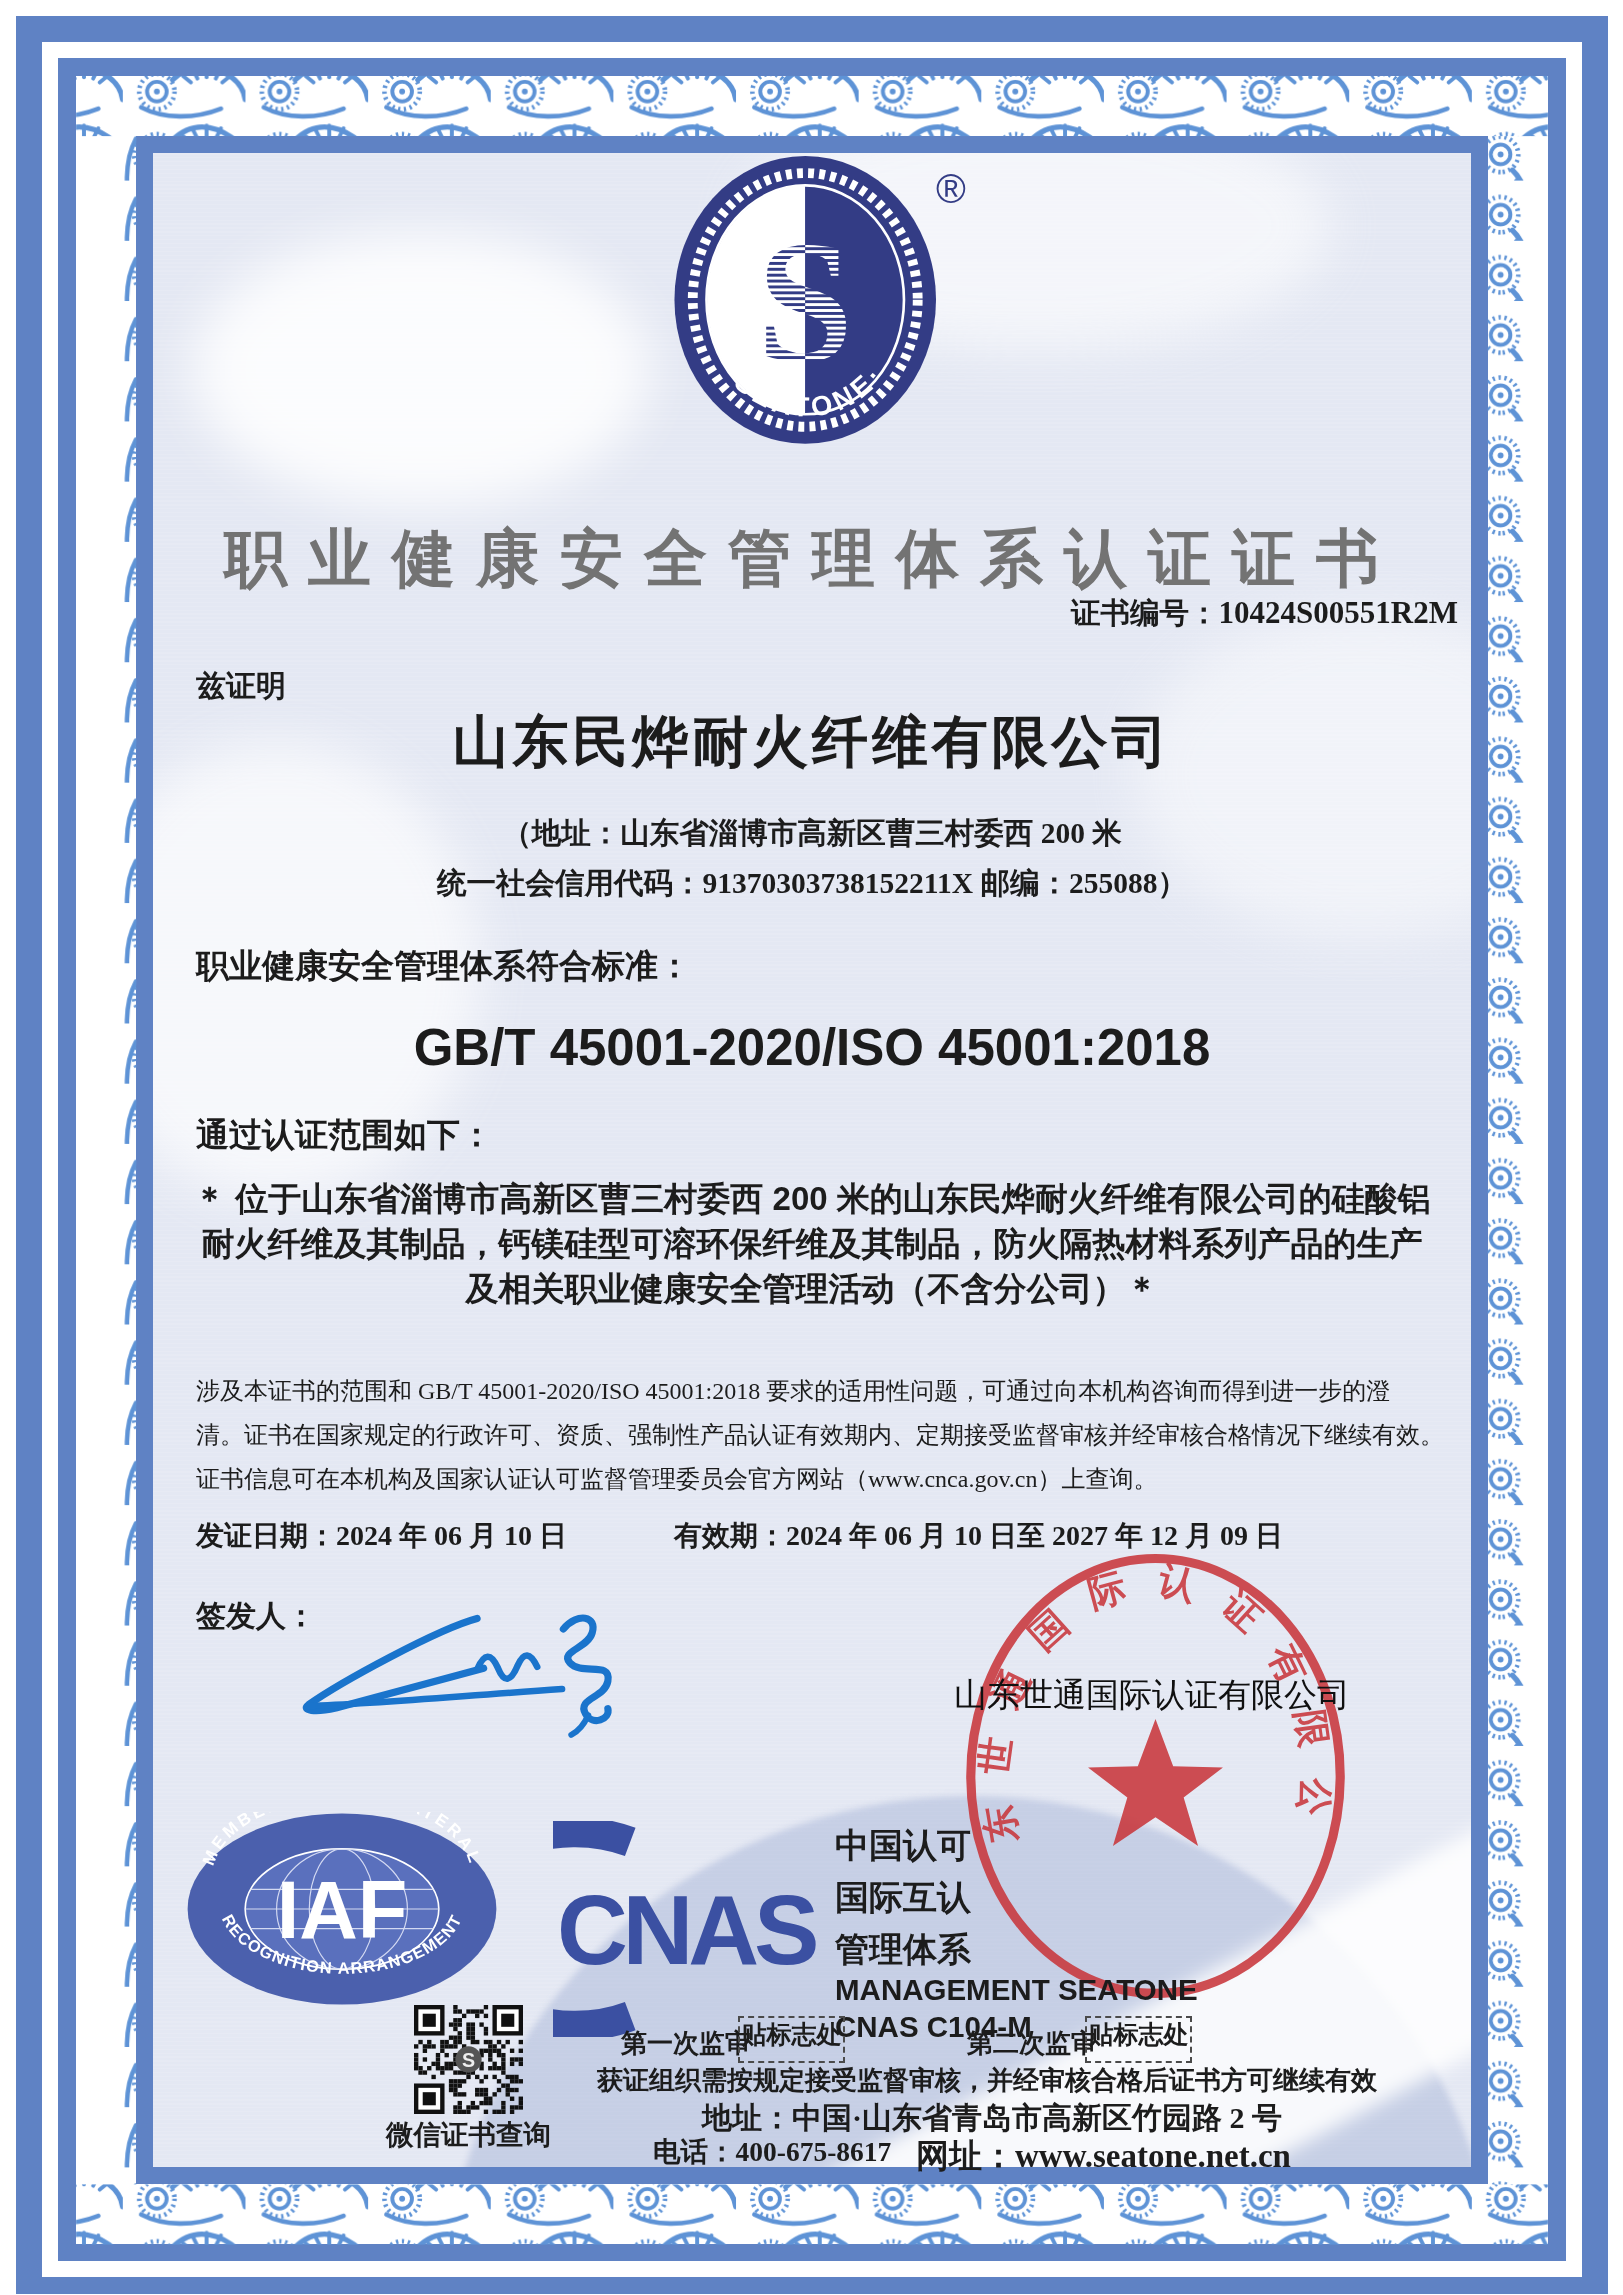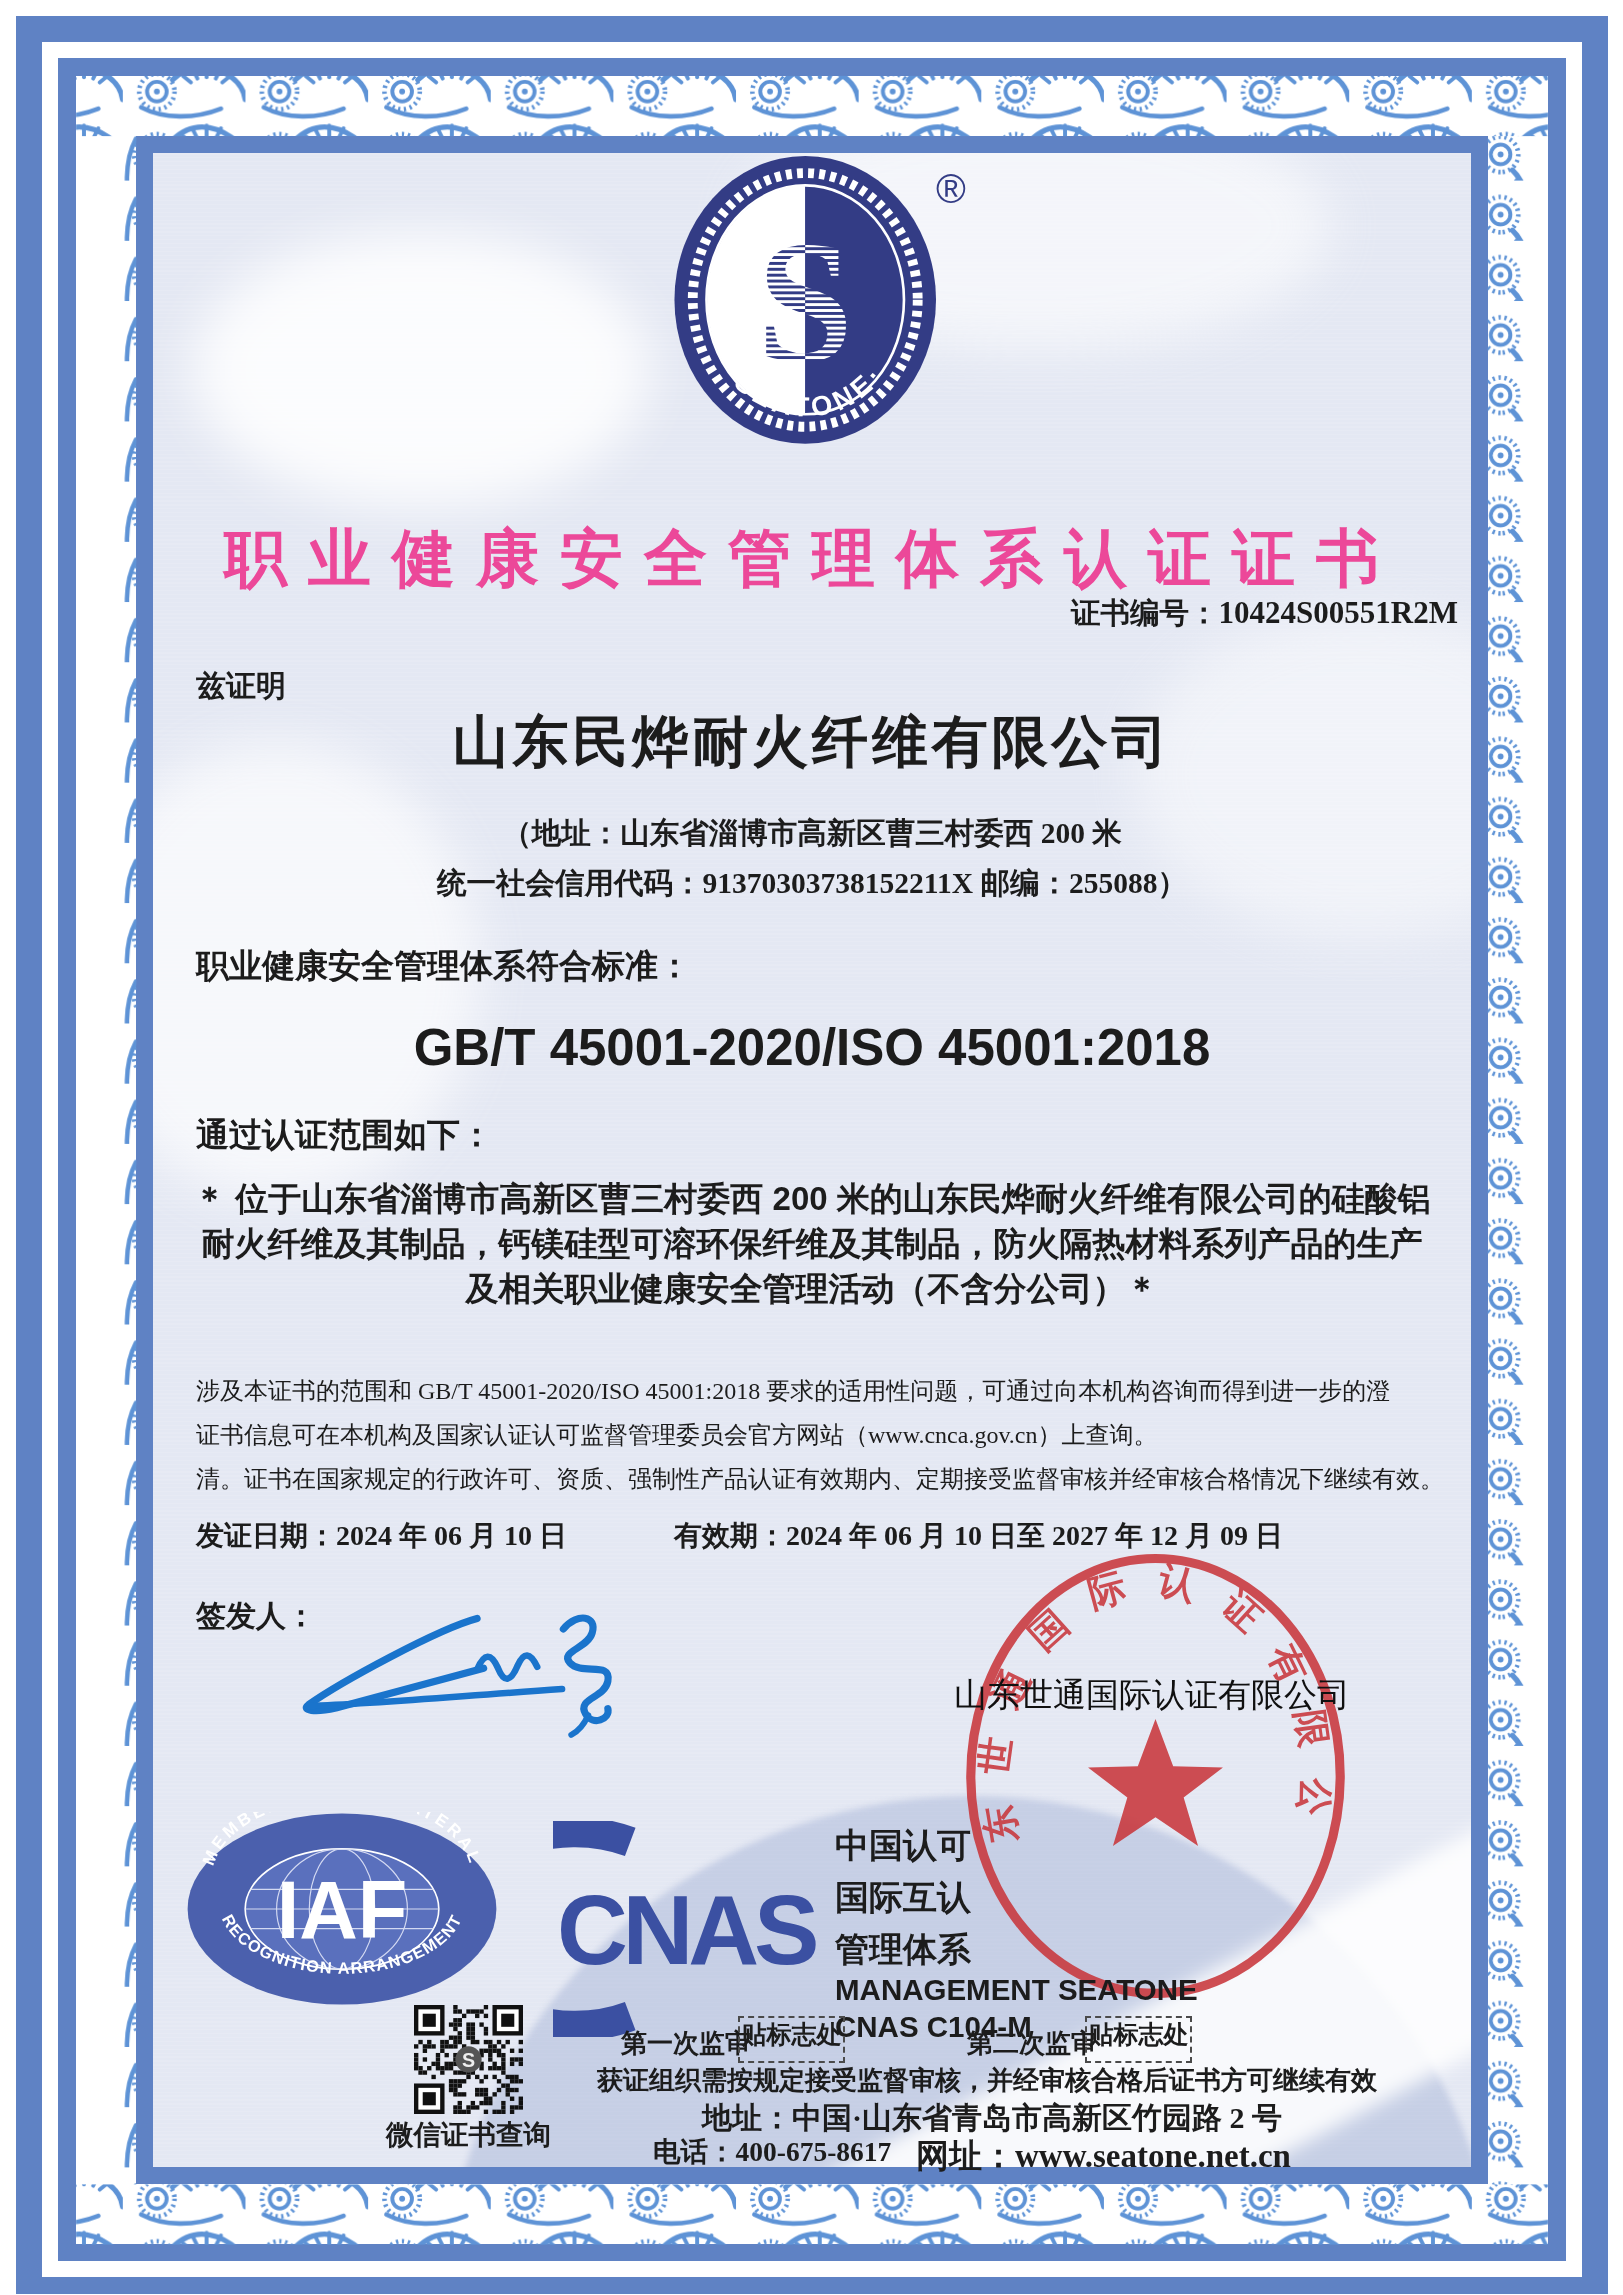--- a/index.html
+++ b/index.html
@@ -15,21 +15,21 @@
   .content{position:absolute;left:153px;right:153px;top:153px;bottom:128px;background:#e4e8f3;overflow:hidden;}
   .content .scan{position:absolute;left:0;top:0;right:0;bottom:0;
      background:repeating-linear-gradient(0deg, rgba(255,255,255,.10) 0 1.3px, rgba(0,0,0,0) 1.3px 3.9px);}
   .blob{position:absolute;border-radius:50%;background:rgba(255,255,255,.85);filter:blur(25px);}
   .bigcircle{position:absolute;left:288px;top:1643px;width:1060px;height:1060px;border-radius:50%;
      background:rgba(128,148,200,.30);filter:blur(3.3px);}
   .swoosh{position:absolute;left:79px;top:1951px;width:1505px;height:196px;background:rgba(255,255,255,.88);
      transform:rotate(-28deg);filter:blur(9.2px);}
   
   .abs{position:absolute;}
-  .title{left:0;right:0;top:516px;text-align:center;font-size:63px;font-weight:700;letter-spacing:21px;color:#ec4899;}
+  .title{left:0;right:0;top:516px;text-align:center;font-size:63px;font-weight:700;letter-spacing:21px;color:#737373;}
   .certno{right:166px;top:594px;font-size:29.5px;font-weight:700;}
   .declare{left:196px;top:666px;font-size:30px;font-weight:600;}
   .company{left:0;right:0;top:699px;text-align:center;font-size:56px;font-weight:700;letter-spacing:3.9px;margin-top:6px;}
   .addr{left:0;right:0;top:814px;text-align:center;font-size:29.5px;font-weight:700;}
   .credit{left:0;right:0;top:864px;text-align:center;font-size:29.5px;font-weight:700;}
   .stdlabel{left:196px;top:944px;font-size:33px;font-weight:700;}
   .standard{left:0;right:0;top:1018px;text-align:center;font-size:51px;font-weight:700;
             font-family:"Liberation Sans","DejaVu Sans",sans-serif;}
   .scopelabel{left:196px;top:1113px;font-size:33px;font-weight:700;}
   .scope{left:98px;right:98px;top:1176px;text-align:center;font-size:33px;font-weight:700;
@@ -145,22 +145,22 @@
   <div class="abs stdlabel">职业健康安全管理体系符合标准：</div>
   <div class="abs standard">GB/T 45001-2020/ISO 45001:2018</div>
   <div class="abs scopelabel">通过认证范围如下：</div>
   <div class="abs scope">
     <div>＊ 位于山东省淄博市高新区曹三村委西 200 米的山东民烨耐火纤维有限公司的硅酸铝</div>
     <div>耐火纤维及其制品，钙镁硅型可溶环保纤维及其制品，防火隔热材料系列产品的生产</div>
     <div>及相关职业健康安全管理活动（不含分公司）＊</div>
   </div>
   <div class="abs notes">
     <div>涉及本证书的范围和 GB/T 45001-2020/ISO 45001:2018 要求的适用性问题，可通过向本机构咨询而得到进一步的澄</div>
+    <div>清。证书在国家规定的行政许可、资质、强制性产品认证有效期内、定期接受监督审核并经审核合格情况下继续有效。</div>
     <div>证书信息可在本机构及国家认证认可监督管理委员会官方网站（www.cnca.gov.cn）上查询。</div>
-    <div>清。证书在国家规定的行政许可、资质、强制性产品认证有效期内、定期接受监督审核并经审核合格情况下继续有效。</div>
   </div>
   <div class="abs issue"><span>发证日期：</span><span>2024 年 06 月 10 日</span></div>
   <div class="abs valid"><span>有效期：</span><span>2024 年 06 月 10 日至 2027 年 12 月 09 日</span></div>
   <div class="abs signer">签发人：</div>
 
   <svg class="abs" style="left:281px;top:1591px;" width="353" height="157" viewBox="0 0 540 240">
     <g fill="none" stroke="#1a74cc" stroke-linecap="round" stroke-linejoin="round">
       <path d="M 300,42 C 240,58 90,140 42,174 C 30,183 52,186 84,179 L 310,118" stroke-width="11"></path>
       <path d="M 42,176 C 150,172 280,160 430,150" stroke-width="10"></path>
       <path d="M 300,120 q 16,-38 32,-2 q 14,34 30,-4 q 14,-32 30,2" stroke-width="10"></path>

